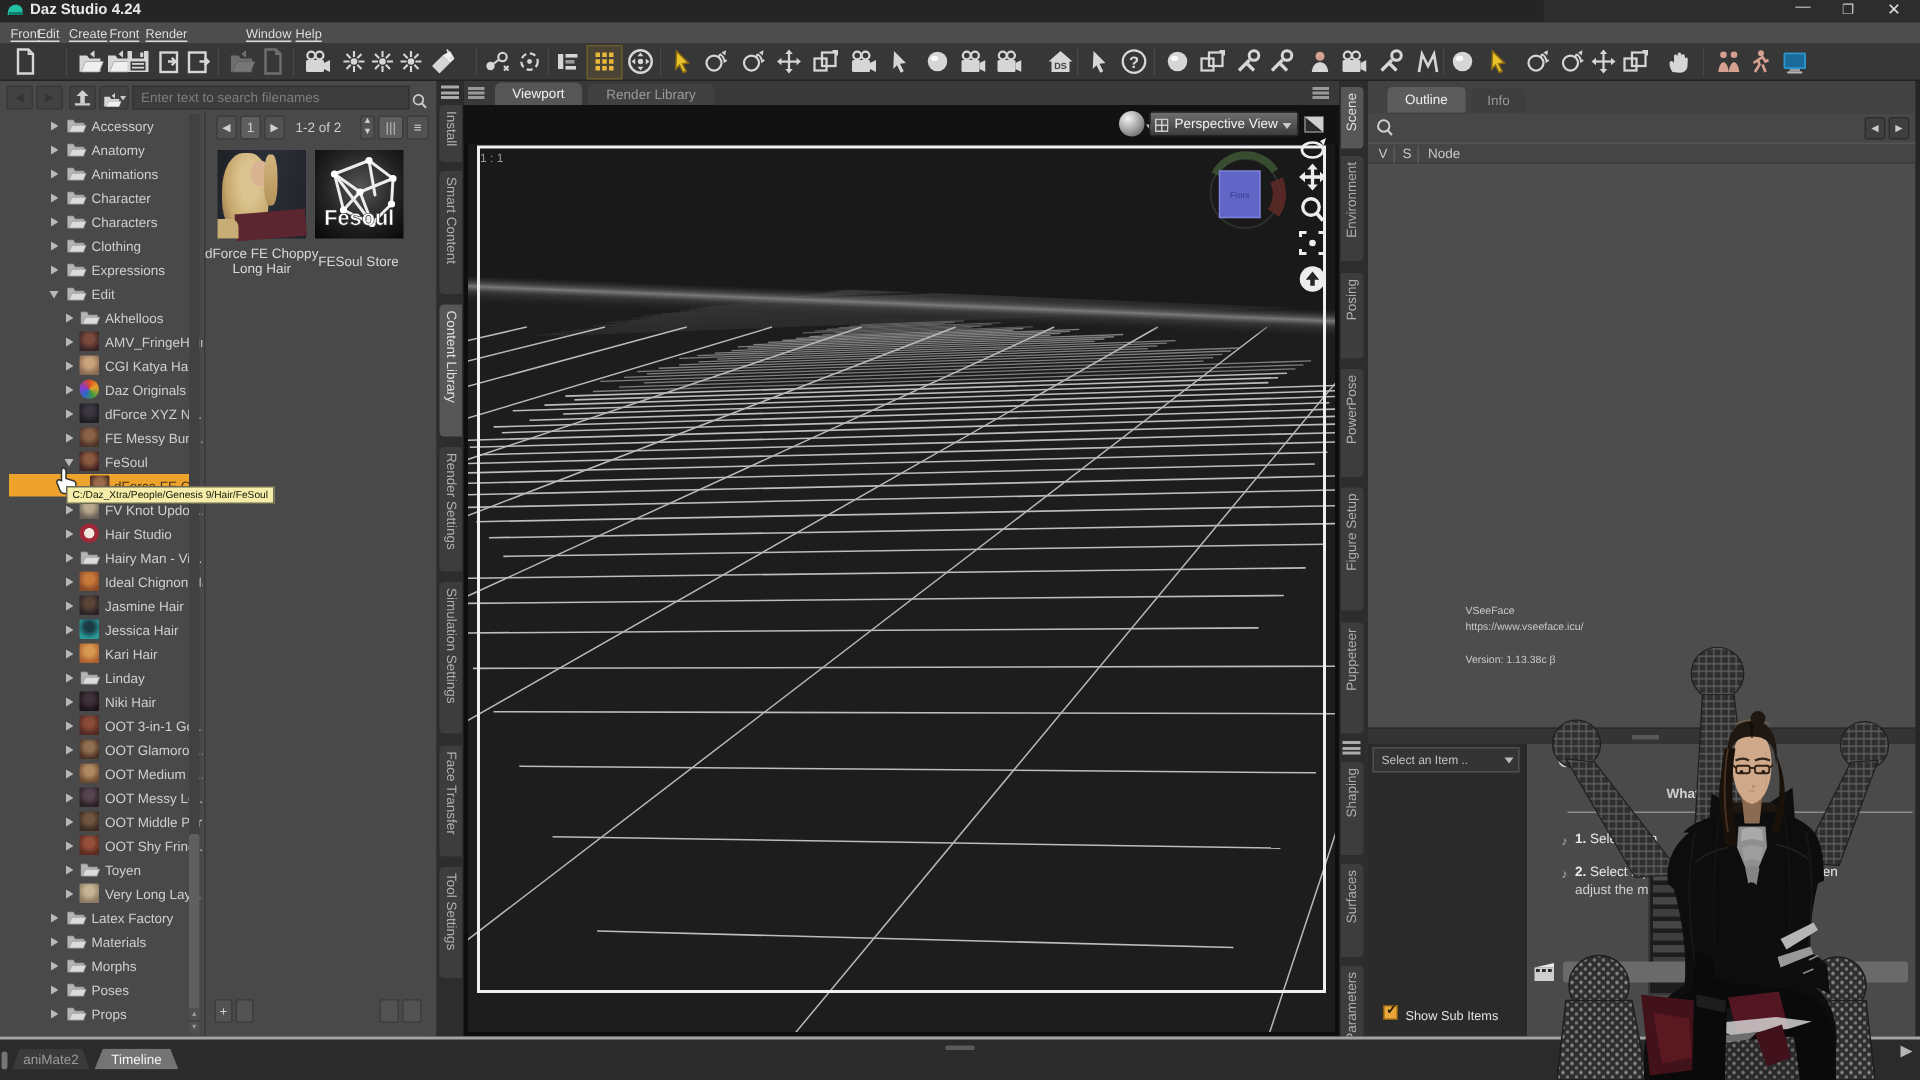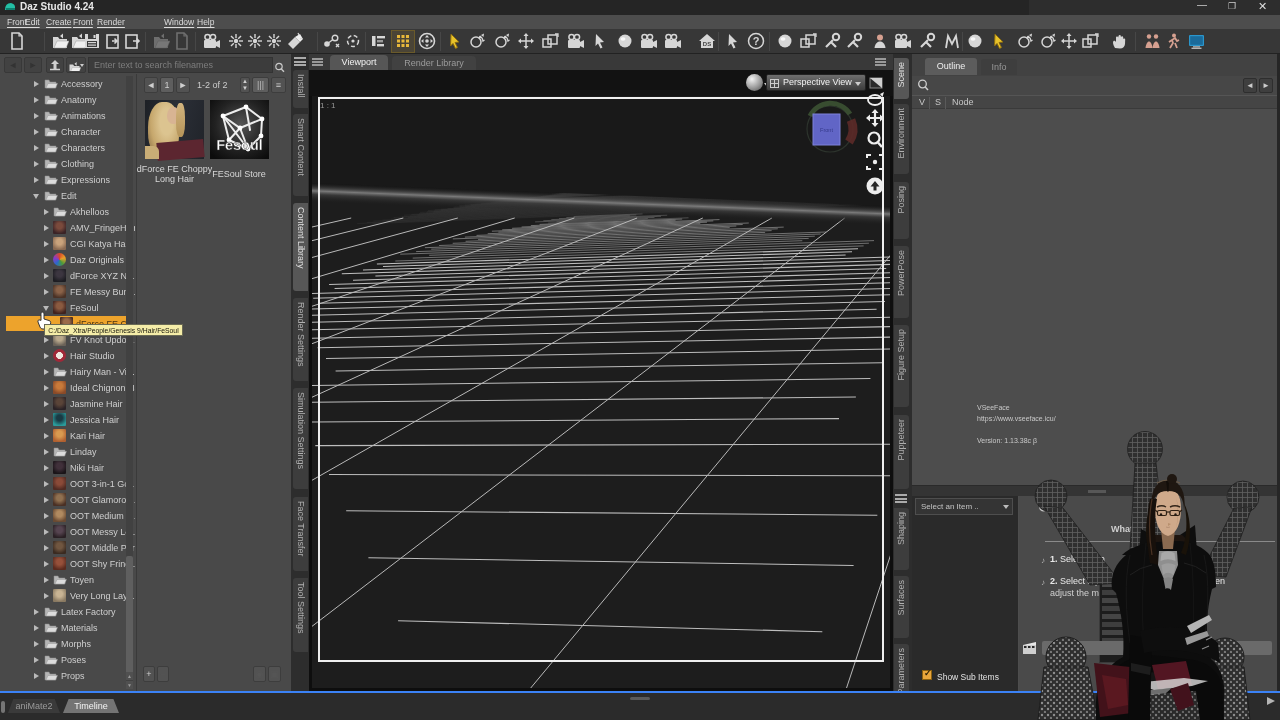--- a/index.html
+++ b/index.html
@@ -37,21 +37,21 @@
 
 #vp{left:309px;top:54px;width:584px;height:637px;background:#0e0e0e;}
 #vp-tabs{position:absolute;left:0;top:0;width:584px;height:16px;background:#393939;}
 #vp-head{position:absolute;left:0;top:16px;width:584px;height:26px;background:#121212;}
 #vp3d{position:absolute;left:3px;top:42px;width:578px;height:592px;background:#161616;overflow:hidden;}
 #frame{position:absolute;left:9px;top:43px;width:566px;height:565px;border:2px solid #efefef;}
 
 #rightpane{left:912px;top:54px;width:365px;height:637px;background:#4d4d4d;}
 #redge{left:1277px;top:54px;width:3px;height:637px;background:#262626;}
 
-#bottombar{left:0;top:691px;width:1280px;height:29px;background:#2b2b2b;border-top:2px solid #3b82f6;}
+#bottombar{left:0;top:691px;width:1280px;height:29px;background:#2b2b2b;border-top:2px solid #a3a3a3;}
 .btab{position:absolute;top:6px;height:14px;color:#cfcfcf;font-size:9px;text-align:center;line-height:14px;}
 </style></head>
 <body>
 <div id="stage">
 <svg width="0" height="0" style="position:absolute">
       <defs>
 <g id="fold">
           <path d="M1 3 L1 10 L12 10 L12 4 L6 4 L5 2 L1 2 Z" fill="#b5b5b5" stroke="#888" stroke-width="0.5"></path>
           <path d="M2 10 L4 5.5 L13.5 5.5 L11.5 10 Z" fill="#dcdcdc" stroke="#999" stroke-width="0.5"></path>
         </g>

